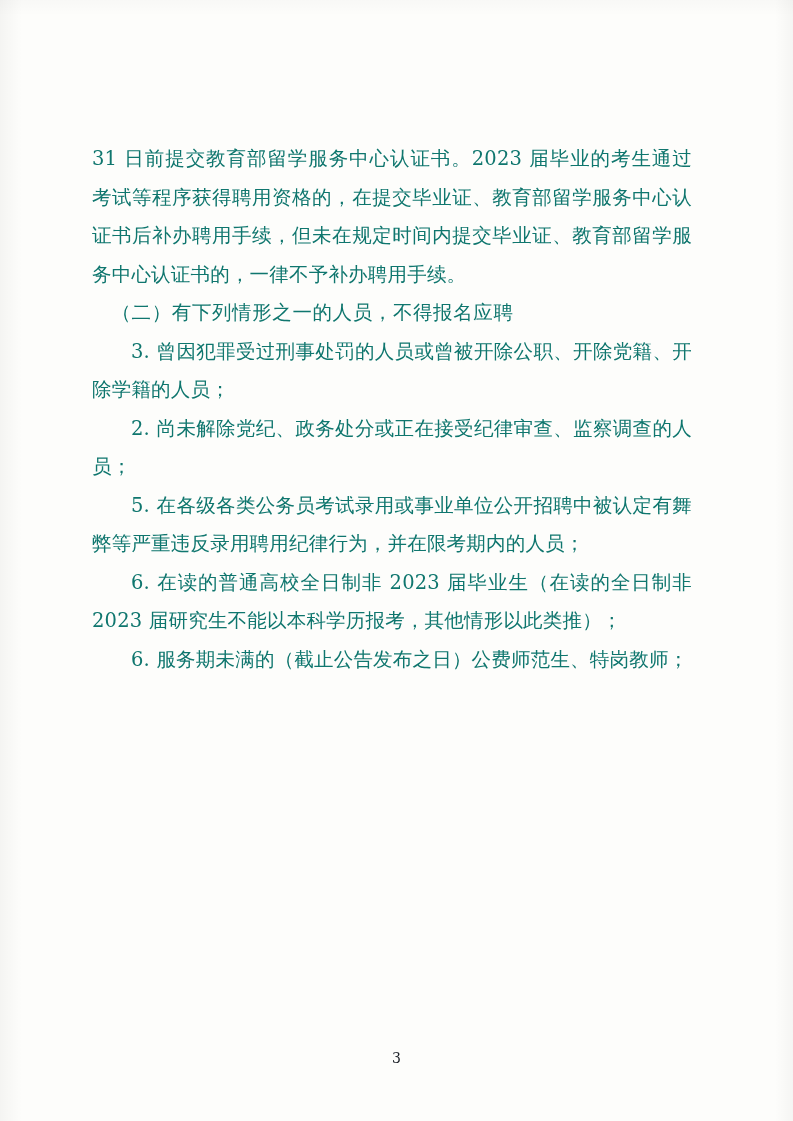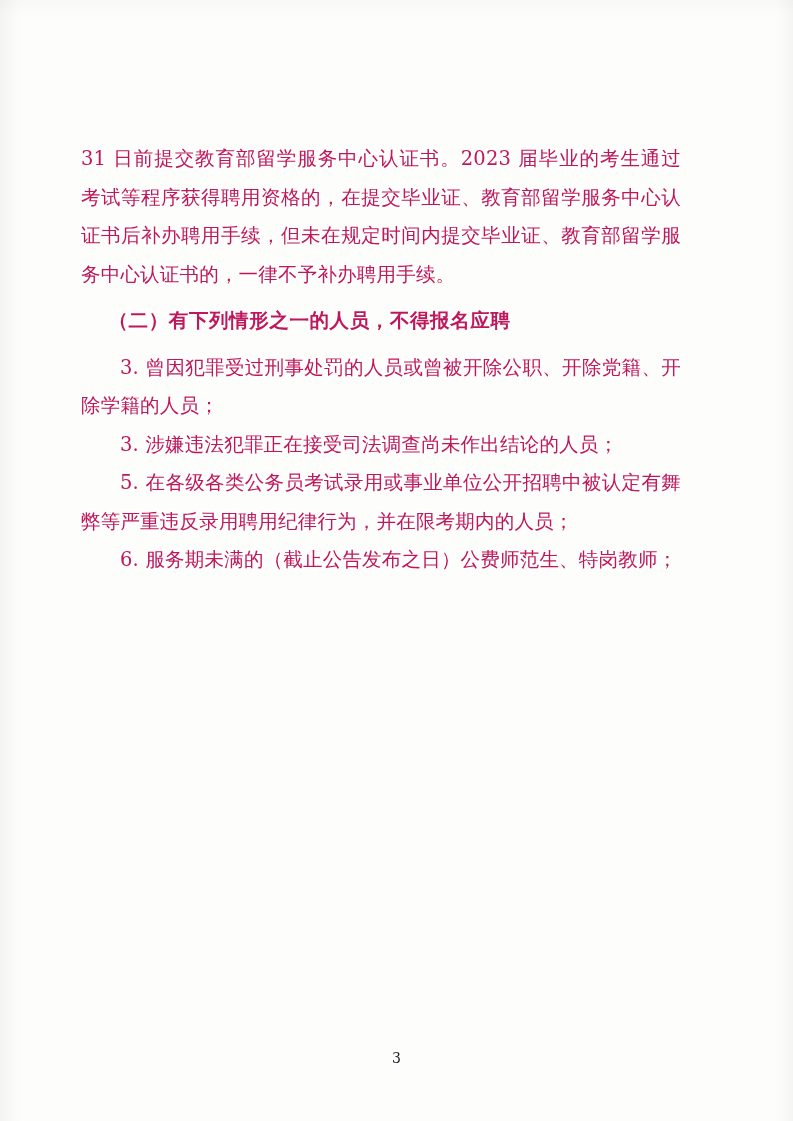--- a/index.html
+++ b/index.html
@@ -22,42 +22,42 @@
     position: absolute;
     inset: 0;
     background:
       linear-gradient(90deg, rgba(0,0,0,0.035) 0px, rgba(0,0,0,0.0) 22px),
       linear-gradient(270deg, rgba(0,0,0,0.03) 0px, rgba(0,0,0,0.0) 18px),
       linear-gradient(180deg, rgba(0,0,0,0.02) 0px, rgba(0,0,0,0.0) 16px);
     pointer-events: none;
   }
   .doc-body {
     position: absolute;
-    left: 81px;
+    left: 92px;
     top: 140px;
     width: 600px;
     font-family: "DejaVu Serif", "Liberation Serif", serif;
     font-size: 19.5px;
     line-height: 38.5px;
-    color: #be185d;
+    color: #0f766e;
     letter-spacing: 0.2px;
     text-align: justify;
     text-justify: inter-character;
   }
   .para {
     margin: 0;
     text-indent: 2em;
   }
   .para.no-indent {
     text-indent: 0;
   }
   .heading {
-    margin: 8px;
+    margin: 0;
     text-indent: 1em;
-    font-weight: bold;
+    font-weight: normal;
     letter-spacing: 0.6px;
   }
   .page-number {
     position: absolute;
     left: 0;
     right: 0;
     top: 1050px;
     text-align: center;
     font-family: "DejaVu Serif", "Liberation Serif", serif;
     font-size: 14px;
@@ -71,26 +71,27 @@
 
   <div class="doc-body">
 
     <p class="para no-indent">31 日前提交教育部留学服务中心认证书。2023 届毕业的考生通过考试等程序获得聘用资格的，在提交毕业证、教育部留学服务中心认证书后补办聘用手续，但未在规定时间内提交毕业证、教育部留学服务中心认证书的，一律不予补办聘用手续。</p>
 
 
     <p class="heading">（二）有下列情形之一的人员，不得报名应聘</p>
 
     <p class="para">3. 曾因犯罪受过刑事处罚的人员或曾被开除公职、开除党籍、开除学籍的人员；</p>
 
+    <p class="para">2. 尚未解除党纪、政务处分或正在接受纪律审查、监察调查的人员；</p>
 
-    <p class="para">3. 涉嫌违法犯罪正在接受司法调查尚未作出结论的人员；</p>
 
 
     <p class="para">5. 在各级各类公务员考试录用或事业单位公开招聘中被认定有舞弊等严重违反录用聘用纪律行为，并在限考期内的人员；</p>
 
+    <p class="para">6. 在读的普通高校全日制非 2023 届毕业生（在读的全日制非 2023 届研究生不能以本科学历报考，其他情形以此类推）；</p>
 
     <p class="para">6. 服务期未满的（截止公告发布之日）公费师范生、特岗教师；</p>
 
   </div>
 
   <div class="page-number">3</div>
 
 </div>
 
 </body></html>

